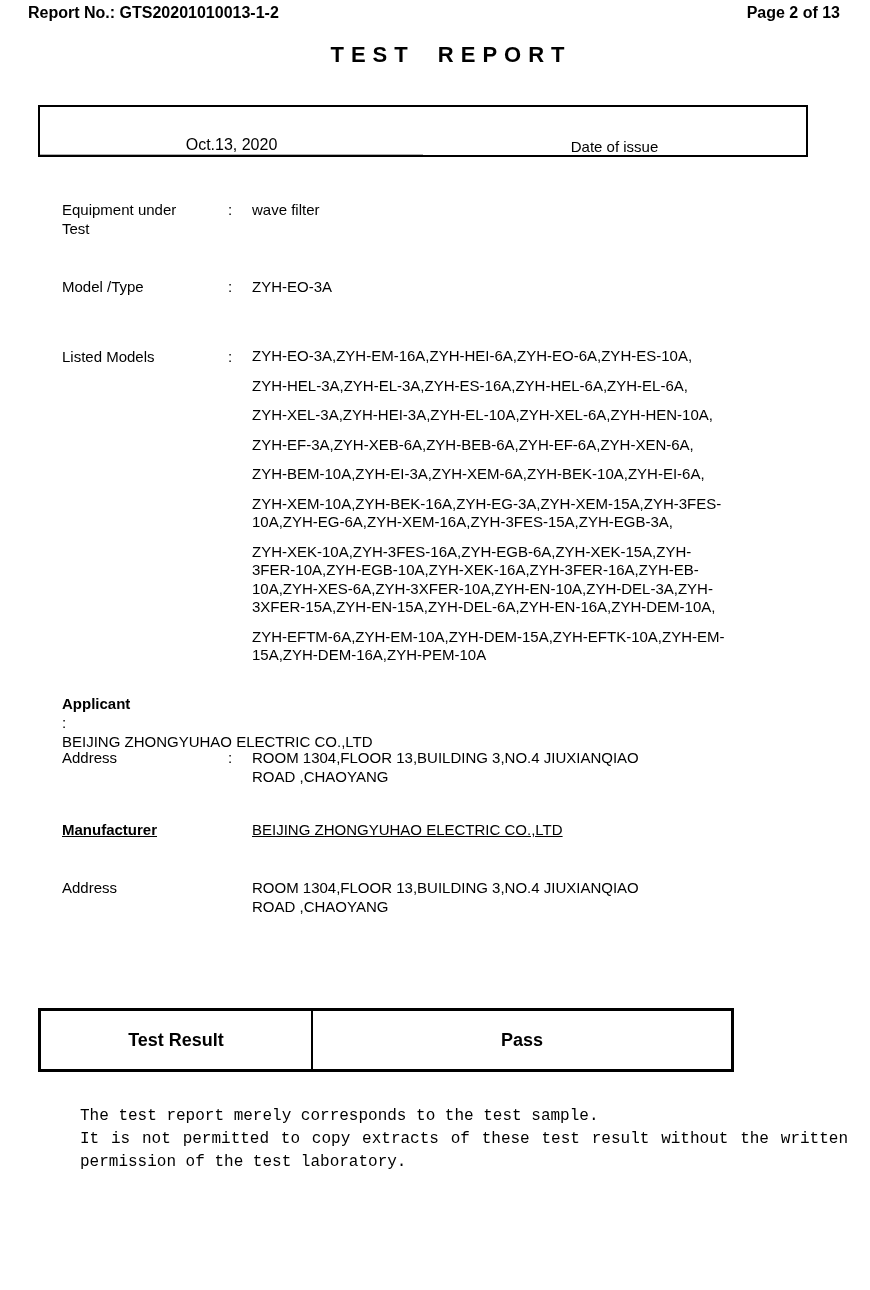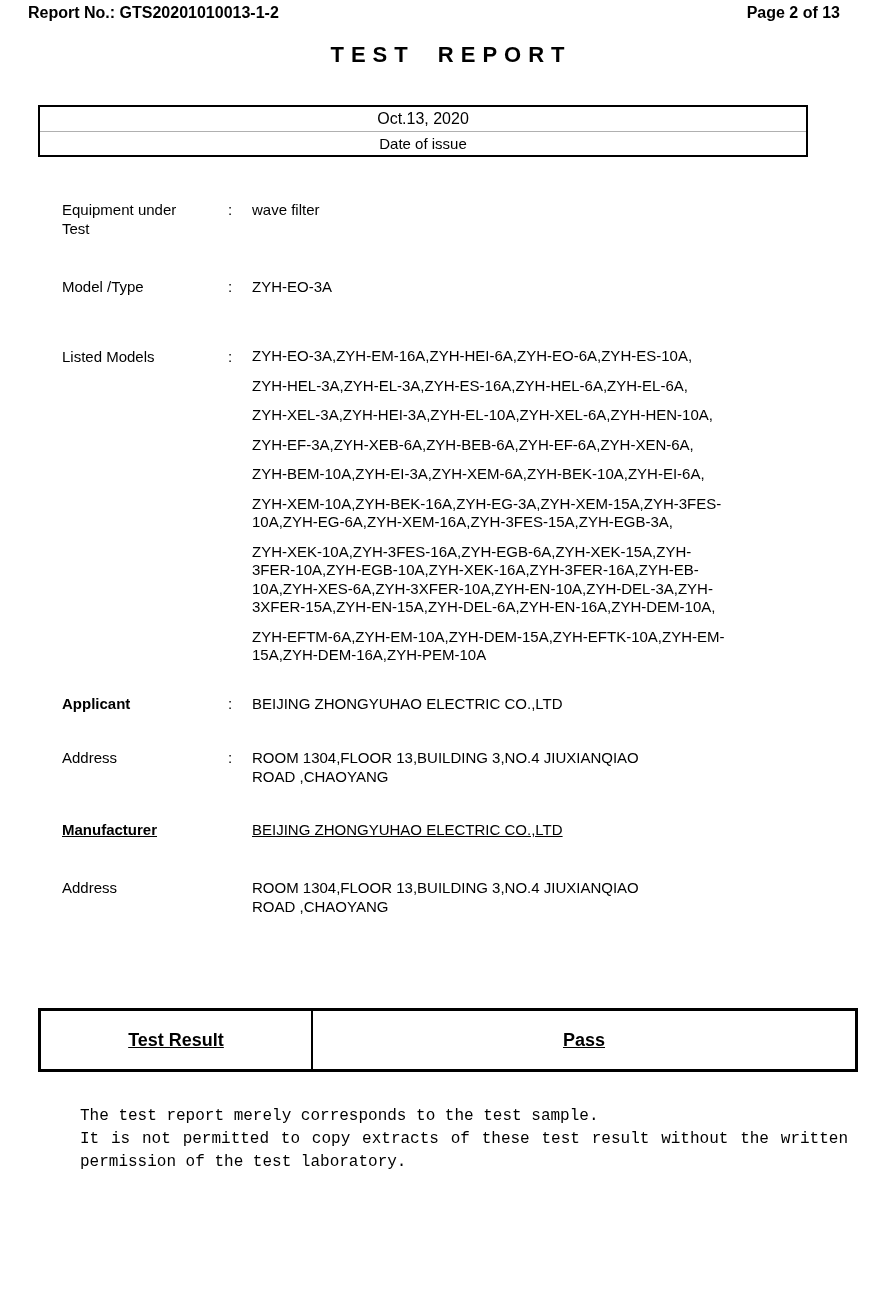--- a/index.html
+++ b/index.html
@@ -33,21 +33,21 @@
     position:relative;
   }
   .report-table .cell-left .lbl {
     position:absolute; left:8px; top:50%; transform:translateY(-50%);
     font-size:17px; font-weight:bold;
   }
   .report-table .cell-left .val {
     position:absolute; left:240px; top:50%; transform:translateY(-50%);
     font-size:16px; font-weight:bold;
   }
-  .report-table .cell-right { flex:1; display:flex; flex-direction:column; }
+  .report-table .cell-right { flex:1; display:flex; flex-direction:row;align-items:flex-end; }
   .report-table .cell-right .date-top {
     flex:1; display:flex; align-items:center; justify-content:center;
     font-size:16px;
     border-bottom:1px solid #b0b0b0;
   }
   .report-table .cell-right .date-bottom {
     flex:1; display:flex; align-items:center; justify-content:center;
     font-size:15px;
   }
   
@@ -61,24 +61,24 @@
   .info-value { width:562px; white-space:pre-line; }
   .bold { font-weight:bold; }
   .model-para {
     white-space:pre-line;
     line-height:18.5px;
     margin:0 0 11px 0;
   }
   .model-para:last-child { margin-bottom:0; }
   
   .result-table {
-    position:absolute; top:1008px; left:38px; width:820px; height:64px;
+    position:absolute; top:1008px; left:38px; width:696px; height:64px;
     border:3px solid #000; box-sizing:border-box;
     display:flex;
-    font-size:18px; font-weight:bold;text-decoration:underline;
+    font-size:18px; font-weight:bold;
   }
   .result-table .res-left {
     width:272px; border-right:2px solid #000; box-sizing:border-box;
     display:flex; align-items:center; justify-content:center;
   }
   .result-table .res-right {
     flex:1;
     display:flex; align-items:center; justify-content:center;
   }
   
@@ -122,21 +122,21 @@
   <div class="info-label">Listed Models</div>
   <div class="info-colon">:</div>
   <div class="info-value"><div class="model-para">ZYH-EO-3A,ZYH-EM-16A,ZYH-HEI-6A,ZYH-EO-6A,ZYH-ES-10A,</div><div class="model-para">ZYH-HEL-3A,ZYH-EL-3A,ZYH-ES-16A,ZYH-HEL-6A,ZYH-EL-6A,</div><div class="model-para">ZYH-XEL-3A,ZYH-HEI-3A,ZYH-EL-10A,ZYH-XEL-6A,ZYH-HEN-10A,</div><div class="model-para">ZYH-EF-3A,ZYH-XEB-6A,ZYH-BEB-6A,ZYH-EF-6A,ZYH-XEN-6A,</div><div class="model-para">ZYH-BEM-10A,ZYH-EI-3A,ZYH-XEM-6A,ZYH-BEK-10A,ZYH-EI-6A,</div><div class="model-para">ZYH-XEM-10A,ZYH-BEK-16A,ZYH-EG-3A,ZYH-XEM-15A,ZYH-3FES-
 10A,ZYH-EG-6A,ZYH-XEM-16A,ZYH-3FES-15A,ZYH-EGB-3A,</div><div class="model-para">ZYH-XEK-10A,ZYH-3FES-16A,ZYH-EGB-6A,ZYH-XEK-15A,ZYH-
 3FER-10A,ZYH-EGB-10A,ZYH-XEK-16A,ZYH-3FER-16A,ZYH-EB-
 10A,ZYH-XES-6A,ZYH-3XFER-10A,ZYH-EN-10A,ZYH-DEL-3A,ZYH-
 3XFER-15A,ZYH-EN-15A,ZYH-DEL-6A,ZYH-EN-16A,ZYH-DEM-10A,</div><div class="model-para">ZYH-EFTM-6A,ZYH-EM-10A,ZYH-DEM-15A,ZYH-EFTK-10A,ZYH-EM-
 15A,ZYH-DEM-16A,ZYH-PEM-10A</div></div>
 </div>
 
-<div class="info-row" style="top:694px;">
+<div class="info-row" style="top:694px;flex-direction:column;">
   <div class="info-label bold">Applicant</div>
   <div class="info-colon">:</div>
   <div class="info-value">BEIJING ZHONGYUHAO ELECTRIC CO.,LTD</div>
 </div>
 
 <div class="info-row" style="top:748px;">
   <div class="info-label">Address</div>
   <div class="info-colon">:</div>
   <div class="info-value">ROOM 1304,FLOOR 13,BUILDING 3,NO.4 JIUXIANQIAO
 ROAD ,CHAOYANG</div>

